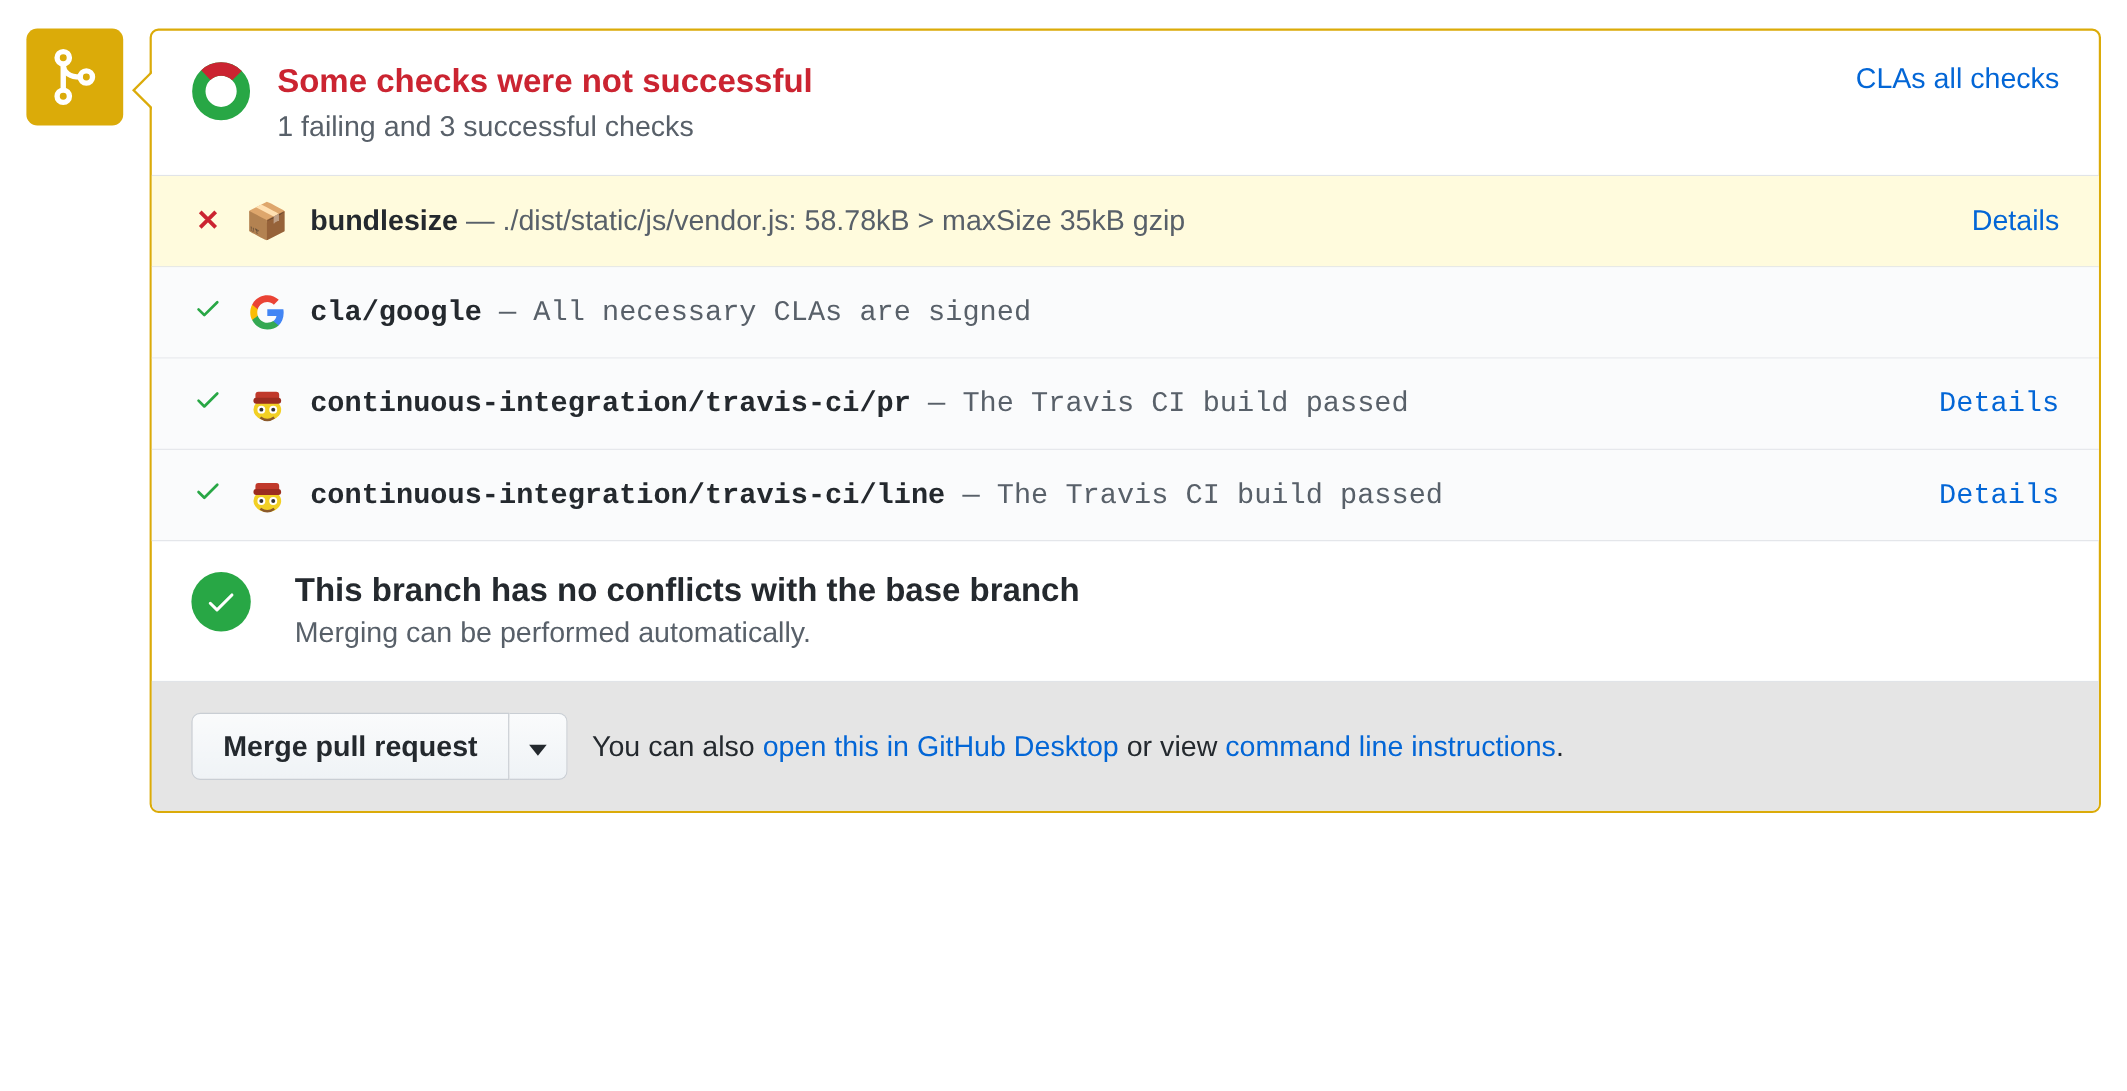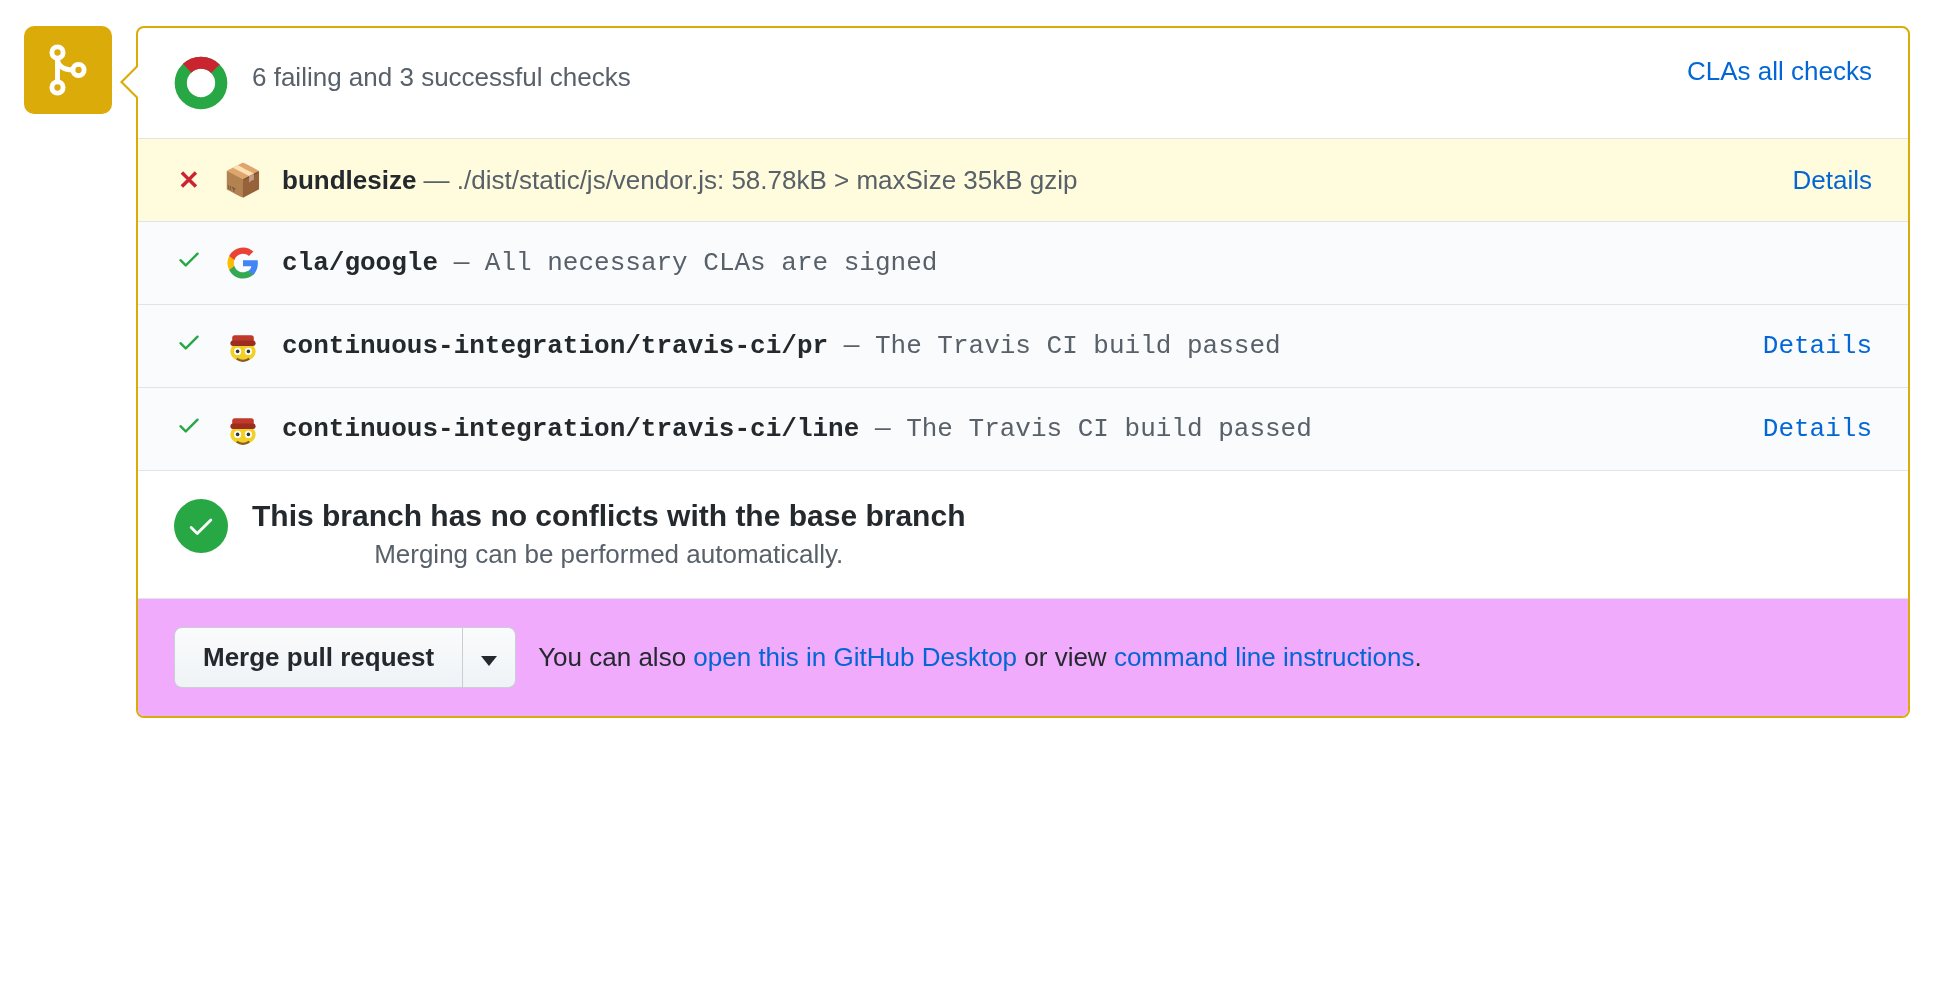--- a/index.html
+++ b/index.html
@@ -109,42 +109,41 @@
     flex: 1;
     color: #586069;
     white-space: nowrap;
     overflow: hidden;
     text-overflow: ellipsis;
   }
   .check-name { color: #24292e; font-weight: 600; }
   .details-link { color: #0366d6; font-size: 26px; cursor: pointer; }
   .conflict-section {
     display: flex;
-    gap: 24px;
+    gap: 40px;
     align-items: flex-start;
-    text-align: center;
   }
   .big-check {
     width: 54px; height: 54px;
     border-radius: 50%;
     background: #28a745;
     display: flex; align-items: center; justify-content: center;
     flex-shrink: 0;
   }
   .conflict-title {
     font-size: 30px;
     font-weight: 600;
     color: #24292e;
   }
   .merge-footer {
     display: flex;
     align-items: center;
     gap: 22px;
     padding: 28px 36px;
-    background: #f0abfc;
+    background: #e5e5e5;
     border-radius: 0 0 6px 6px;
   }
   .btn-group {
     display: inline-flex;
   }
   .btn {
     font-size: 26px;
     font-weight: 600;
     color: #24292e;
     background: linear-gradient(#fafbfc, #eff3f6);
@@ -184,21 +183,22 @@
 
   <div class="merge-box">
 
     <div class="section">
       <div class="header-row">
         <svg class="donut" viewBox="0 0 40 40">
           <circle cx="20" cy="20" r="15" fill="none" stroke="#28a745" stroke-width="9"></circle>
           <circle cx="20" cy="20" r="15" fill="none" stroke="#cb2431" stroke-width="9" stroke-dasharray="23.6 70.6" stroke-dashoffset="11.8" transform="rotate(-90 20 20)"></circle>
         </svg>
         <div class="header-text">
-          <div class="subtitle">6 failing and 3 successful checks</div>
+          <div class="title-fail">Some checks were not successful</div>
+          <div class="subtitle">1 failing and 3 successful checks</div>
         </div>
         <span class="hide-link">CLAs all checks</span>
       </div>
     </div>
 
     <div class="checks-list">
 
       <div class="check-row fail">
         <span class="status-icon x-icon">✕</span>
         <span class="avatar" style="font-size:32px;">📦</span>

